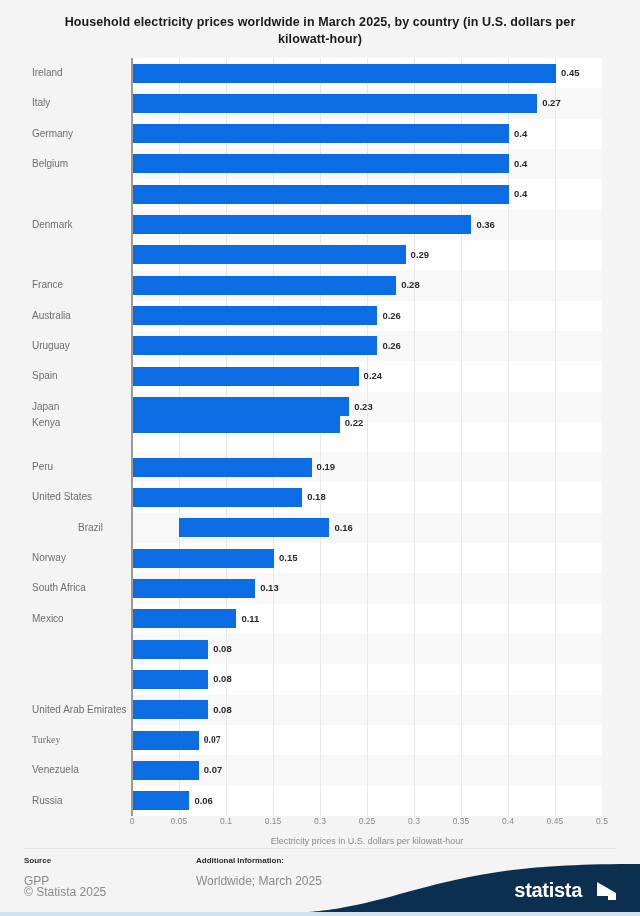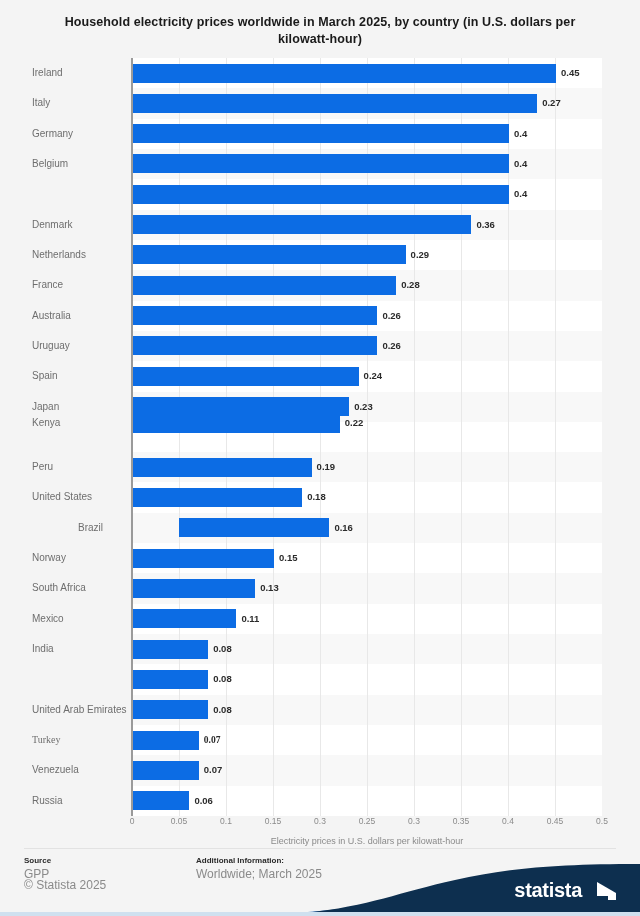--- a/index.html
+++ b/index.html
@@ -157,21 +157,21 @@
     height: 1px;
     background: #e2e2e2;
   }
   .foot-col { position: absolute; top: 8px; }
   #foot-source { left: 24px; }
   #foot-info   { left: 196px; }
   .foot-head {
     font-size: 8px;
     font-weight: bold;
     color: #2b2b2b;
-    margin-bottom: 4px;
+    margin-bottom: 11px;
   }
   .foot-line {
     font-size: 12px;
     color: #8a8a8a;
     line-height: 11px;
   }
 
   
   #logo-wave {
     position: absolute;
@@ -298,21 +298,20 @@
       <div class="bar-row" style="top: 121.28px;">
         <div class="bar" style="width: 376px; background: rgb(12, 108, 228);"></div>
         <div class="val-label" style="left: 514px;">0.4</div>
       </div>
       <div class="bar-row" style="top: 151.6px;">
         <div class="cat-label">Denmark</div>
         <div class="bar" style="width: 338.4px; background: rgb(12, 108, 228);"></div>
         <div class="val-label" style="left: 476.4px;">0.36</div>
       </div>
       <div class="bar-row" style="top: 181.92px;">
-        <div class="cat-label">Netherlands</div>
         <div class="bar" style="width: 272.6px; background: rgb(12, 108, 228);"></div>
         <div class="val-label" style="left: 410.6px;">0.29</div>
       </div>
       <div class="bar-row" style="top: 212.24px;">
         <div class="cat-label">France</div>
         <div class="bar" style="width: 263.2px; background: rgb(12, 108, 228);"></div>
         <div class="val-label" style="left: 401.2px;">0.28</div>
       </div>
       <div class="bar-row" style="top: 242.56px;">
         <div class="cat-label">Australia</div>
@@ -363,21 +362,20 @@
         <div class="cat-label">South Africa</div>
         <div class="bar" style="width: 122.2px; background: rgb(12, 108, 228);"></div>
         <div class="val-label" style="left: 260.2px;">0.13</div>
       </div>
       <div class="bar-row" style="top: 545.76px;">
         <div class="cat-label">Mexico</div>
         <div class="bar" style="width: 103.4px; background: rgb(12, 108, 228);"></div>
         <div class="val-label" style="left: 241.4px;">0.11</div>
       </div>
       <div class="bar-row" style="top: 576.08px;">
-        <div class="cat-label">India</div>
         <div class="bar" style="width: 75.2px; background: rgb(12, 108, 228);"></div>
         <div class="val-label" style="left: 213.2px;">0.08</div>
       </div>
       <div class="bar-row" style="top: 606.4px;">
         <div class="bar" style="width: 75.2px; background: rgb(12, 108, 228);"></div>
         <div class="val-label" style="left: 213.2px;">0.08</div>
       </div>
       <div class="bar-row" style="top: 636.72px;">
         <div class="cat-label">United Arab Emirates</div>
         <div class="bar" style="width: 75.2px; background: rgb(12, 108, 228);"></div>

